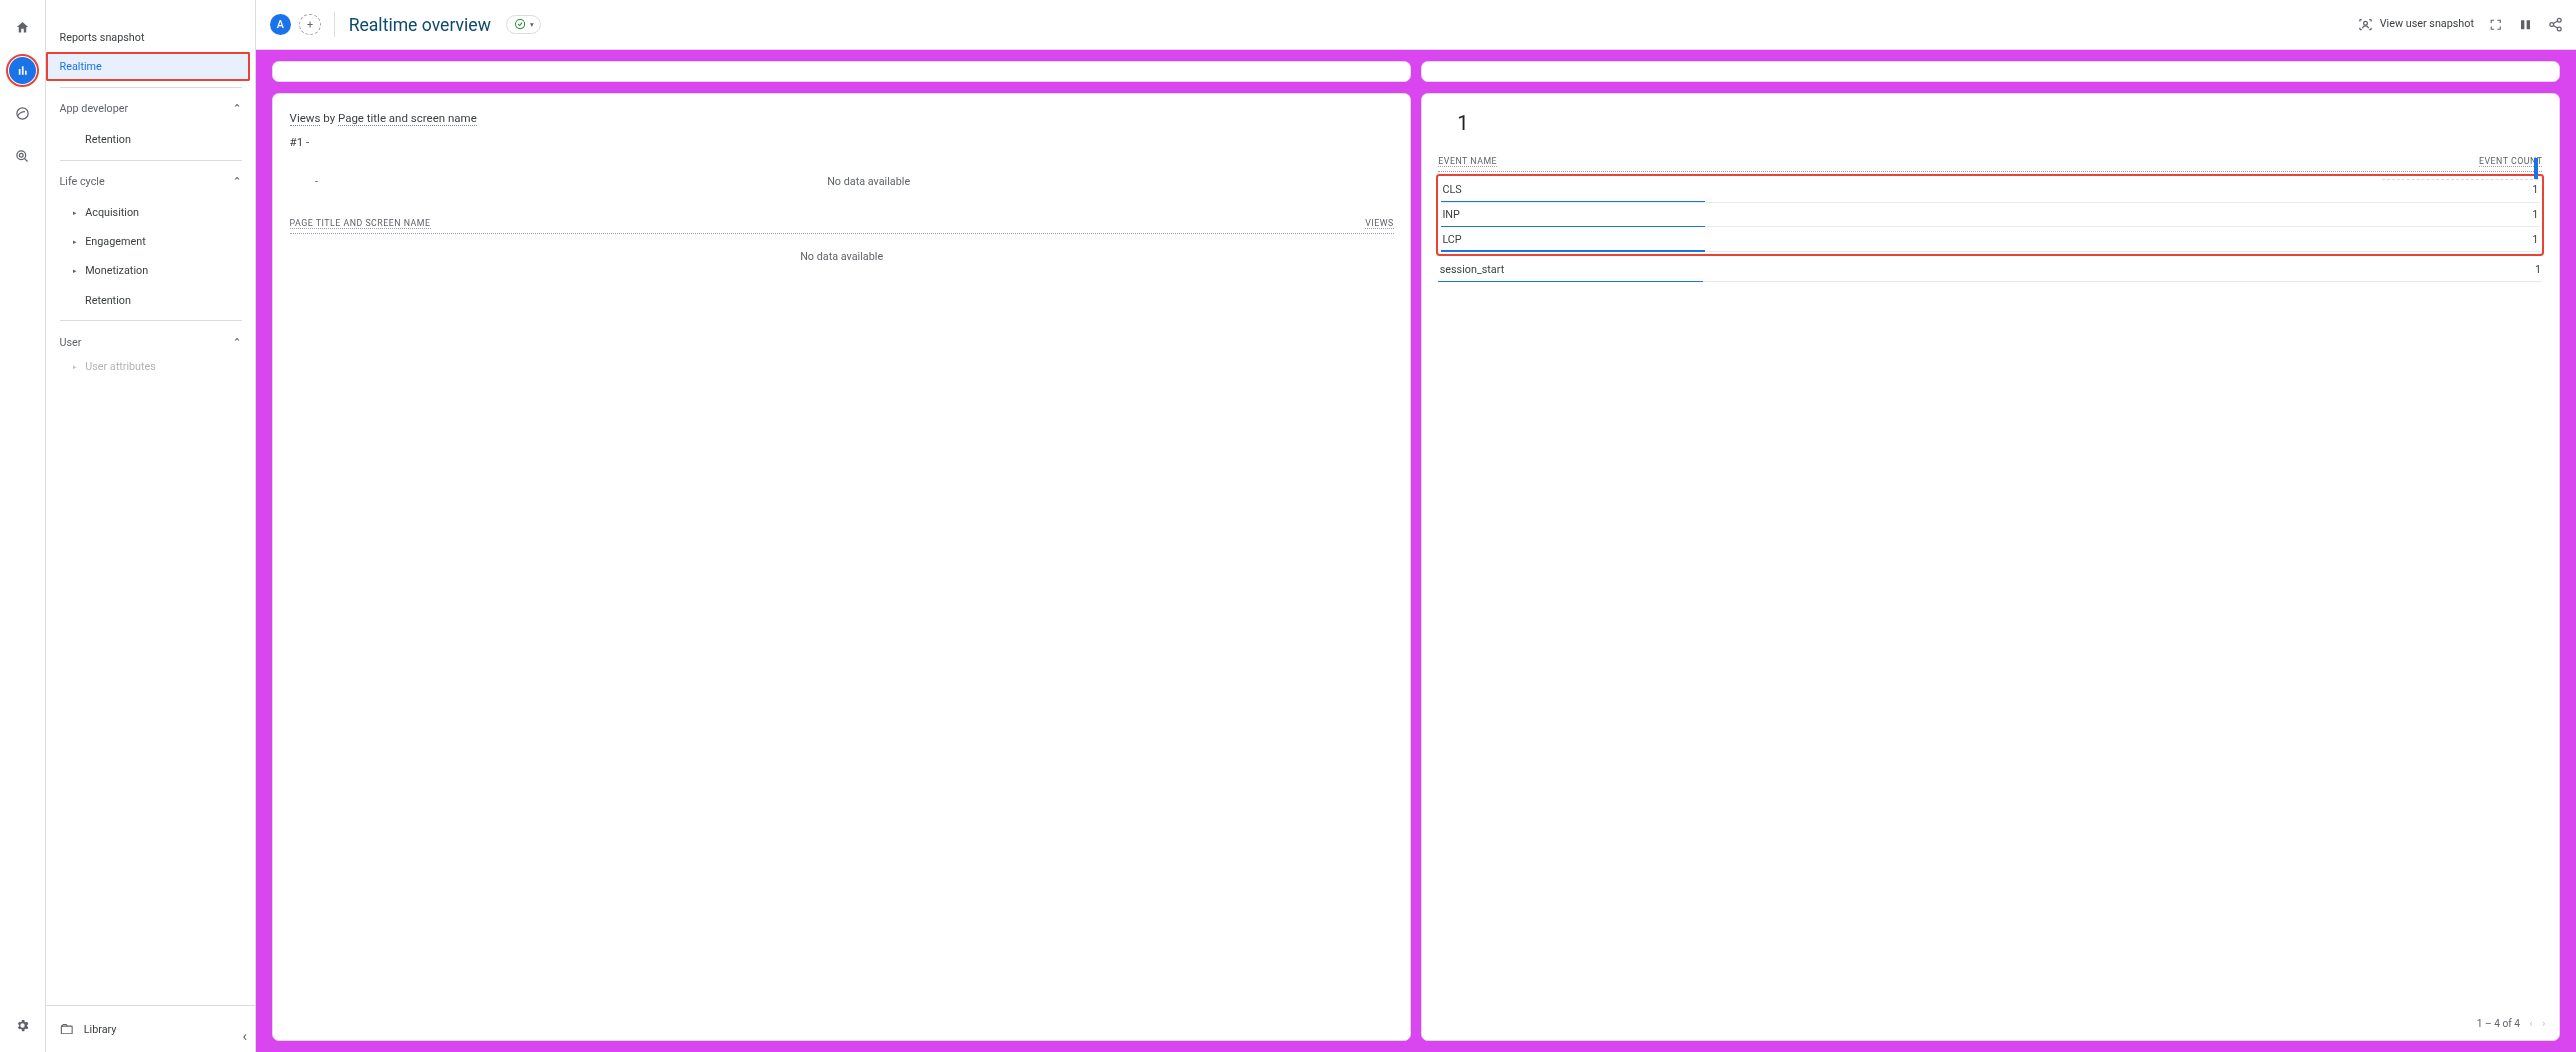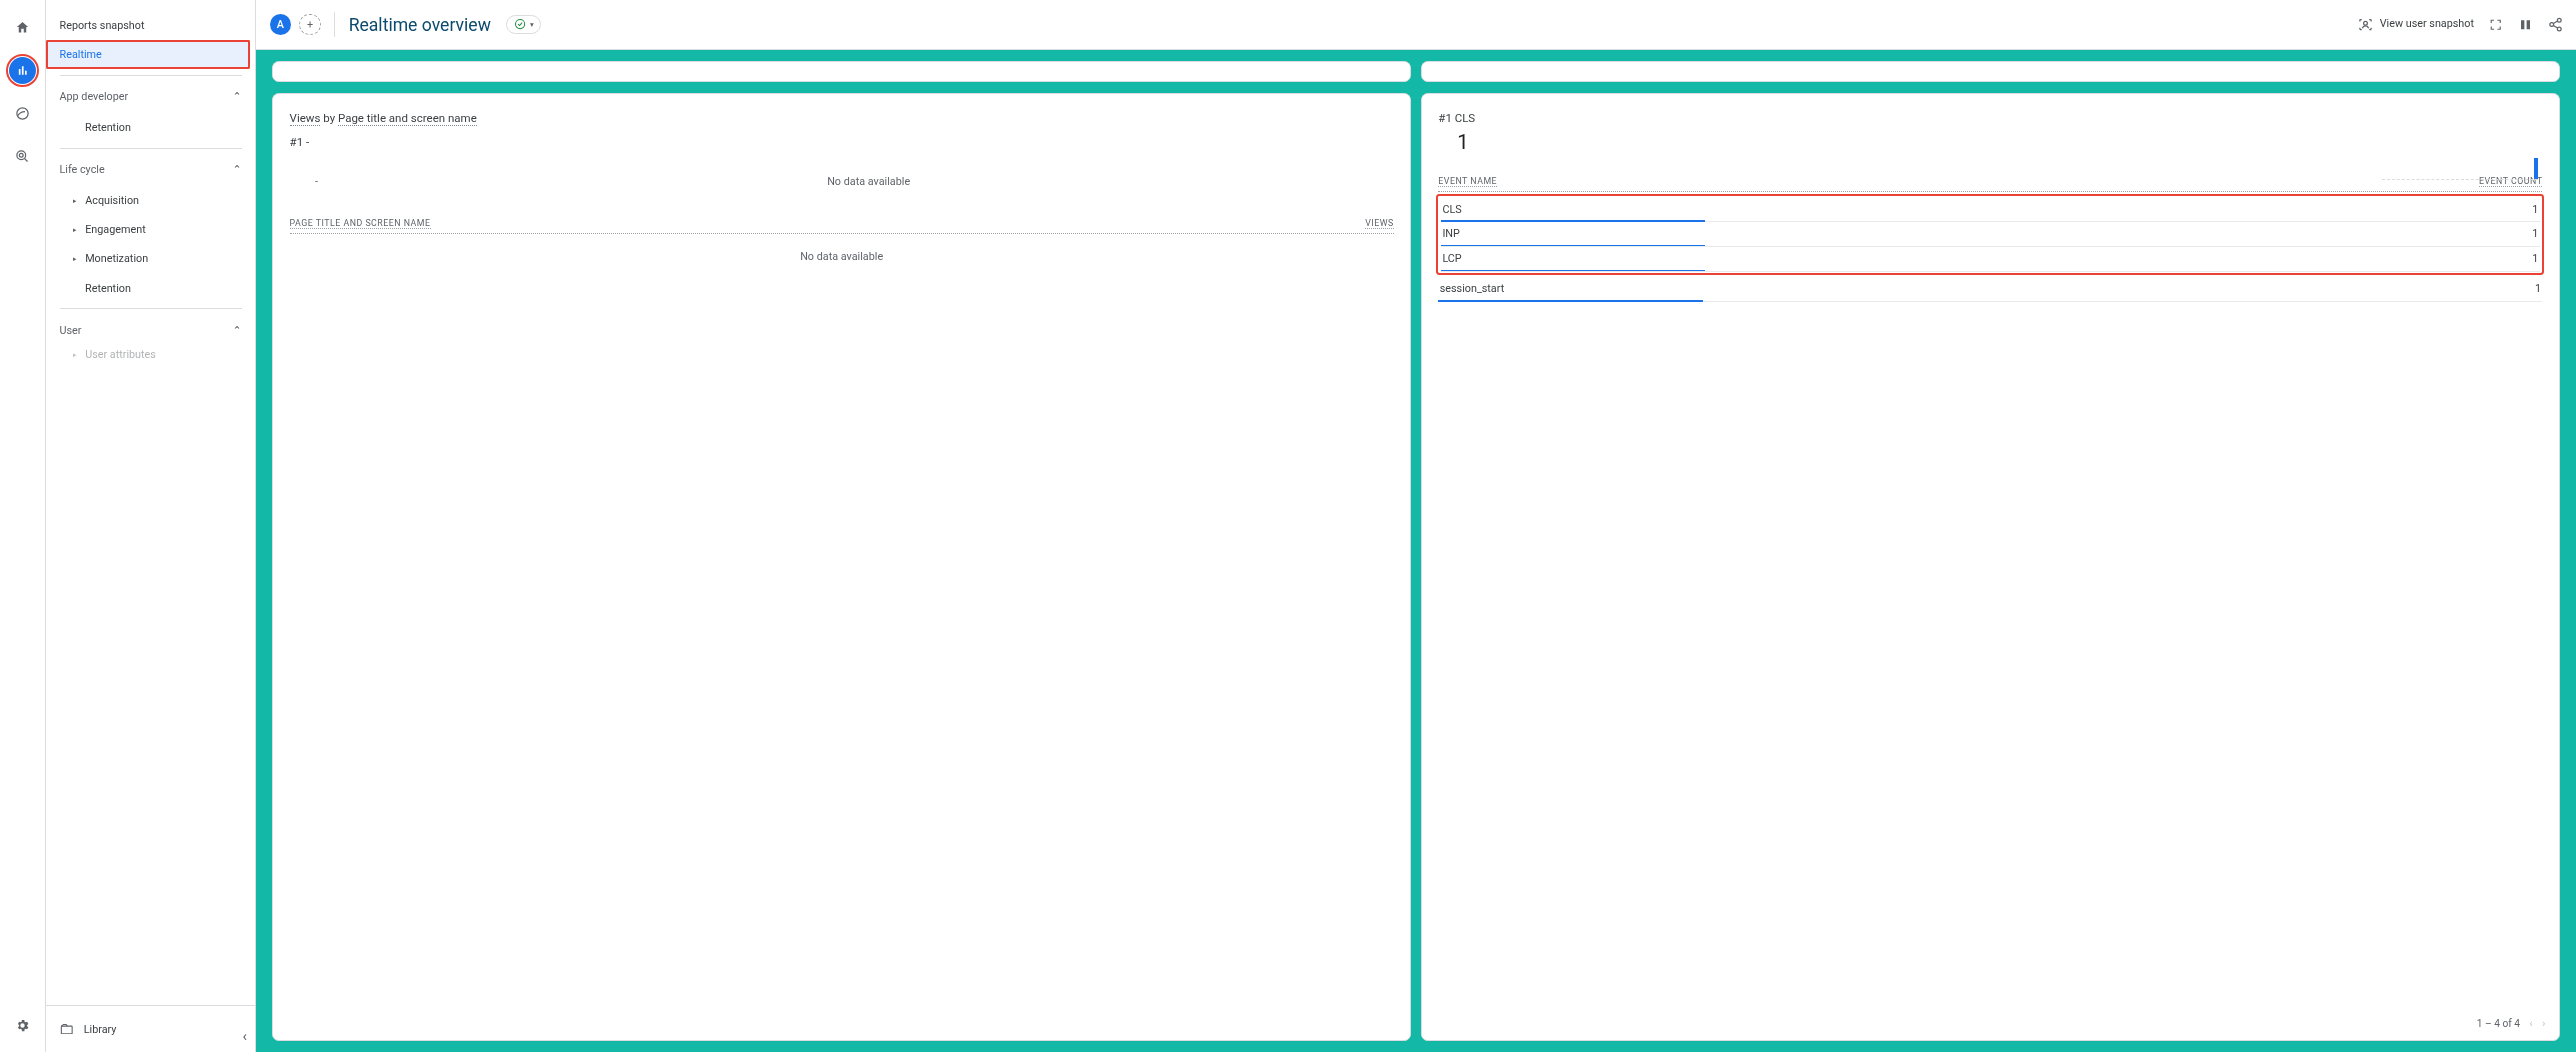--- a/index.html
+++ b/index.html
@@ -9,21 +9,21 @@
 
 
 .rail { width: 46px; border-right: 0.7px solid #dadce0; display: flex; flex-direction: column; align-items: center; padding-top: 13.5px; gap: 16.3px; position: relative; }
 .rail-icon { width: 27px; height: 27px; display: flex; align-items: center; justify-content: center; border-radius: 50%; cursor: pointer; color: #5f6368; }
 .rail-icon.active { background: #1a73e8; color: #fff; }
 .rail-icon.highlighted { outline: 2px solid #ea4335; outline-offset: 1.4px; }
 .rail-bottom { position: absolute; bottom: 13.5px; }
 
 
 .nav { width: 210px; border-right: 0.7px solid #dadce0; display: flex; flex-direction: column; position: relative; }
-.nav-scroll { flex: 1; overflow-y: auto; padding-top: 10.8px; }
+.nav-scroll { flex: 1; overflow-y: auto; padding-top: 10.8px; margin-top: 12px; }
 .nav-item { padding: 8.1px 13.5px; font-size: 10.8px; color: #3c4043; cursor: pointer; display: flex; align-items: center; border-radius: 0 16.3px 16.3px 0; margin-right: 5.4px; }
 .nav-item.selected { background: #e8f0fe; color: #1a73e8; }
 .nav-item.highlighted { outline: 2px solid #ea4335; outline-offset: -2px; border-radius: 1.4px; }
 .nav-section { padding: 9.5px 13.5px; font-size: 10.8px; color: #5f6368; display: flex; align-items: center; justify-content: space-between; cursor: pointer; }
 .nav-sub { padding: 8.1px 13.5px 8.1px 27px; font-size: 10.8px; color: #3c4043; cursor: pointer; display: flex; align-items: center; gap: 5.4px; }
 .nav-sub .caret { width: 6.8px; color: #5f6368; font-size: 6.8px; }
 .nav-sub.no-caret { padding-left: 39px; }
 .nav-hr { border: none; border-top: 0.7px solid #dadce0; margin: 5.4px 13.5px; }
 .nav-footer { border-top: 0.7px solid #dadce0; padding: 10.8px 13.5px; display: flex; align-items: center; gap: 10.8px; font-size: 10.8px; color: #3c4043; cursor: pointer; position: relative; height: 47px; }
 .nav-collapse { position: absolute; right: 8.1px; bottom: 6.8px; color: #5f6368; cursor: pointer; font-size: 15px; }
@@ -34,21 +34,21 @@
 .chip-a { width: 21.7px; height: 21.7px; border-radius: 50%; background: #1a73e8; color: #fff; display: flex; align-items: center; justify-content: center; font-size: 10.8px; font-weight: 500; }
 .chip-plus { width: 21.7px; height: 21.7px; border-radius: 50%; border: 0.7px dashed #9aa0a6; color: #5f6368; display:flex; align-items:center; justify-content:center; cursor:pointer; }
 .vdiv { width: 0.7px; height: 24.4px; background: #dadce0; margin: 0 5.4px; }
 .page-title { font-size: 17.6px; color: #0c4a6e; font-weight: 400; }
 .status-pill { display: inline-flex; align-items: center; gap: 4.1px; border: 0.7px solid #dadce0; border-radius: 10.8px; padding: 2.7px 6.8px; margin-left: 6.8px; cursor: pointer; }
 .status-check { color: #1e8e3e; }
 .topbar-right { margin-left: auto; display: flex; align-items: center; gap: 15px; color: #5f6368; }
 .snapshot-btn { display: flex; align-items: flex-start; gap: 6.8px; font-size: 10.8px; color: #3c4043; cursor: pointer; }
 .icon-btn { cursor: pointer; color: #5f6368; }
 
-.content { flex: 1; padding: 10.8px 16.3px; display: flex; gap: 10px; overflow: auto; background: #14b8a6; }
+.content { flex: 1; padding: 10.8px 16.3px; display: flex; gap: 10px; overflow: auto; background: #d946ef; }
 .col { flex: 1; display: flex; flex-direction: column; gap: 10.8px; }
 .card { border: 0.7px solid #dadce0; border-radius: 6.8px; background: #fff; }
 .card.stub { height: 21.7px; }
 .card.full { flex: 1; padding: 16.3px; display: flex; flex-direction: column; position: relative; }
 
 .card-title { font-size: 11.5px; color: #3c4043; margin-bottom: 10.8px; }
 .card-title .dotted { border-bottom: 0.7px dotted #80868b; }
 .rank-line { font-size: 11.5px; color: #3c4043; margin-bottom: 5.4px; }
 .big-num { font-size: 20.3px; color: #202124; padding-left: 19px; }
 .pct { font-size: 9.5px; color: #5f6368; padding-left: 19px; }
@@ -227,21 +227,20 @@
             <span>PAGE TITLE AND SCREEN NAME</span>
             <span>VIEWS</span>
           </div>
           <div class="tbl-nodata">No data available</div>
         </div>
       </div>
 
       <div class="col">
         <div class="card stub"></div>
         <div class="card full">
-          <div class="rank-line">#1  CLS</div>
           <div class="big-num">1</div>
           <div class="spark">
             <div class="spark-line">
                 <div class="spark-bar"></div>
               </div>
           </div>
           <div class="tbl-head" style="margin-top:17.6px;">
             <span>EVENT NAME</span>
             <span>EVENT COUNT</span>
           </div>

